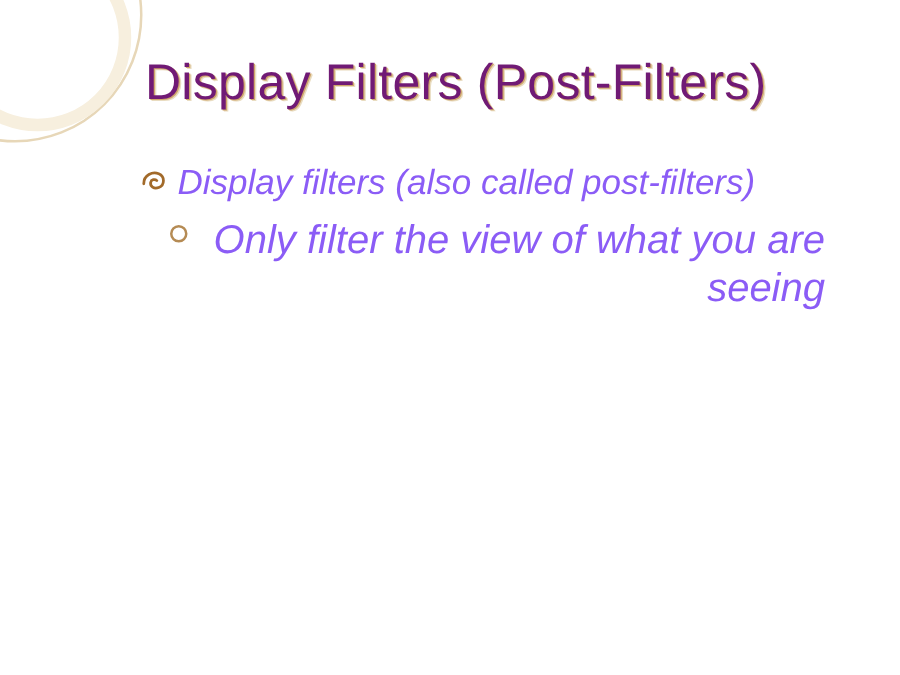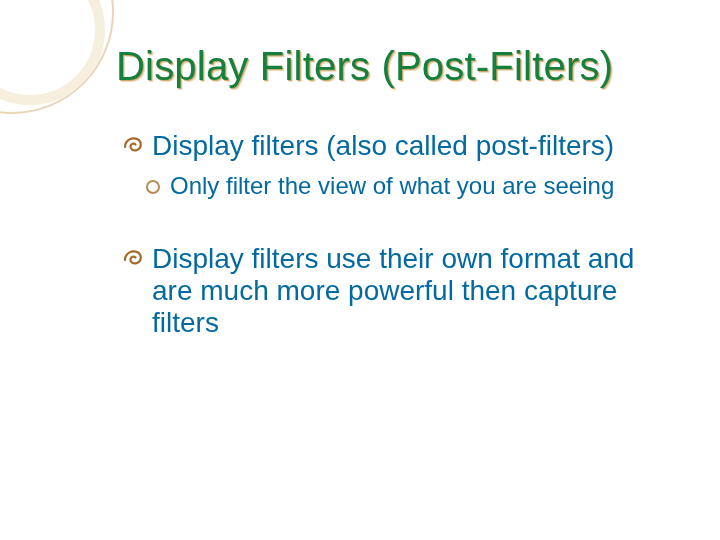--- a/index.html
+++ b/index.html
@@ -41,52 +41,54 @@
     border: 10px solid #f7efde;
     border-radius: 50%;
     box-sizing: border-box;
   }
   .title {
     position: absolute;
     top: 44px;
     left: 116px;
     right: 40px;
     font-size: 40px;
-    color: #15803d;
+    color: #701a75;
     text-shadow: 1px 1px 0 #cfa66b, 2px 2px 0 #e9dcc0;
     letter-spacing: 0.2px;
   }
   .body {
     position: absolute;
     top: 130px;
-    left: 122px;
+    left: 112px;
     right: 60px;
-    color: #0369a1;
+    color: #8b5cf6;
+    font-style: italic;
   }
   .bullet {
     position: relative;
     font-size: 28px;
     line-height: 1.15;
     margin-bottom: 10px;
     padding-left: 30px;
   }
   .bullet .curl {
     position: absolute;
     left: 0;
     top: 2px;
     width: 24px;
     height: 24px;
     color: #a26a2a;
   }
   .sub {
     position: relative;
-    font-size: 24px;
+    font-size: 32px;
     line-height: 1.2;
     padding-left: 48px;
     margin-bottom: 6px;
+    text-align: right;
   }
   .sub .ring {
     position: absolute;
     left: 24px;
     top: 8px;
     width: 10px;
     height: 10px;
     border: 2px solid #b58b54;
     border-radius: 50%;
   }
@@ -116,23 +118,15 @@
       </span>
       <span>Display filters (also called post-filters)</span>
     </div>
 
     <div class="sub">
       <span class="ring"></span>
       <span>Only filter the view of what you are seeing</span>
     </div>
 
 
-    <div class="bullet block2">
-      <span class="curl">
-        <svg viewBox="0 0 24 24" width="24" height="24">
-          <path d="M3 14 C 3 7, 10 4, 15 6 C 20 8, 20 15, 15 17 C 11 18.5, 8 16, 8.5 13 C 9 10.5, 12 10, 13.5 11.5" fill="none" stroke="#a26a2a" stroke-width="2.2" stroke-linecap="round"></path>
-        </svg>
-      </span>
-      <span>Display filters use their own format and are much more powerful then capture filters</span>
-    </div>
 
   </div>
 </div>
 
 </body></html>

